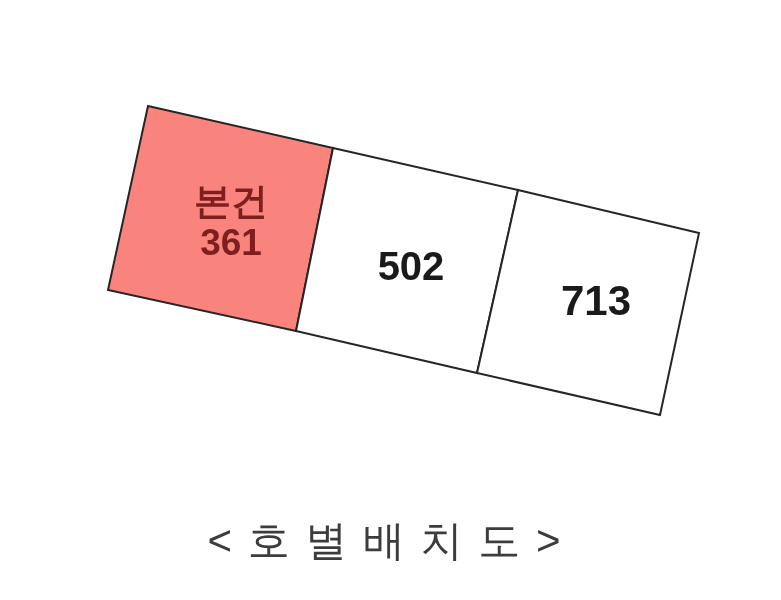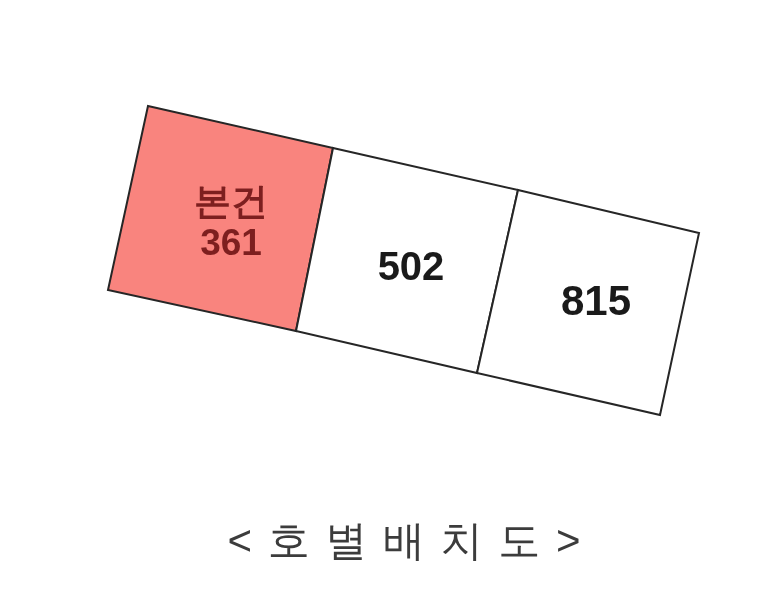--- a/index.html
+++ b/index.html
@@ -50,38 +50,37 @@
   .caption {
     position: absolute;
     left: 385px;
     top: 541px;
     transform: translate(-50%, -50%);
     font-size: 42px;
     font-weight: normal;
     letter-spacing: 2px;
     color: #3c3c3c;
     white-space: nowrap;
-    margin-left: 20px;
   }
 </style>
 </head>
 <body>
 
 <div class="stage">
 
   <svg class="plan-svg" width="781" height="600" viewBox="0 0 781 600">
     <polygon points="148,106 333,148 296,331 108,290" fill="#f9847e" stroke="#262626"></polygon>
     <polygon points="333,148 518,190 477,373 296,331" fill="#ffffff" stroke="#262626"></polygon>
     <polygon points="518,190 699,233 660,415 477,373" fill="#ffffff" stroke="#262626"></polygon>
   </svg>
 
   <div class="unit-label label-501" style="color: rgb(125, 31, 31);">
     <div>본건</div>
     <div>361</div>
   </div>
 
   <div class="unit-label label-502" style="color: rgb(26, 26, 26);">502</div>
 
-  <div class="unit-label label-503" style="color: rgb(26, 26, 26);">815</div>
+  <div class="unit-label label-503" style="color: rgb(26, 26, 26);">713</div>
 
   <div class="caption">&lt; 호 별 배 치 도 &gt;</div>
 
 </div>
 
 </body></html>

